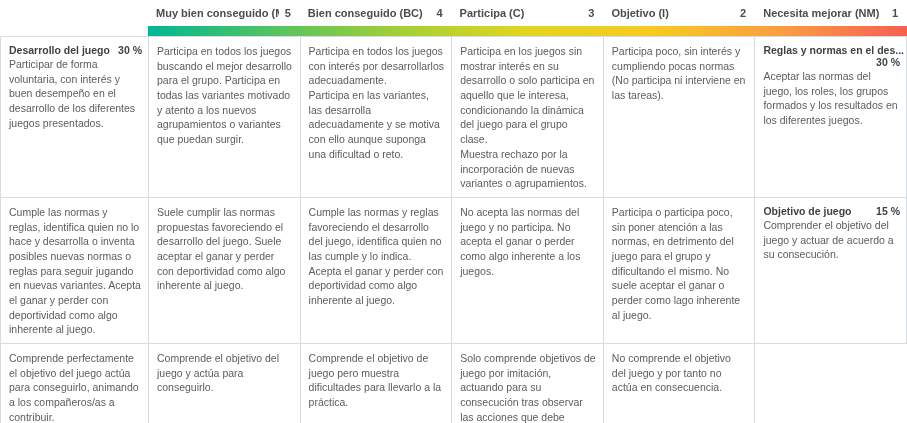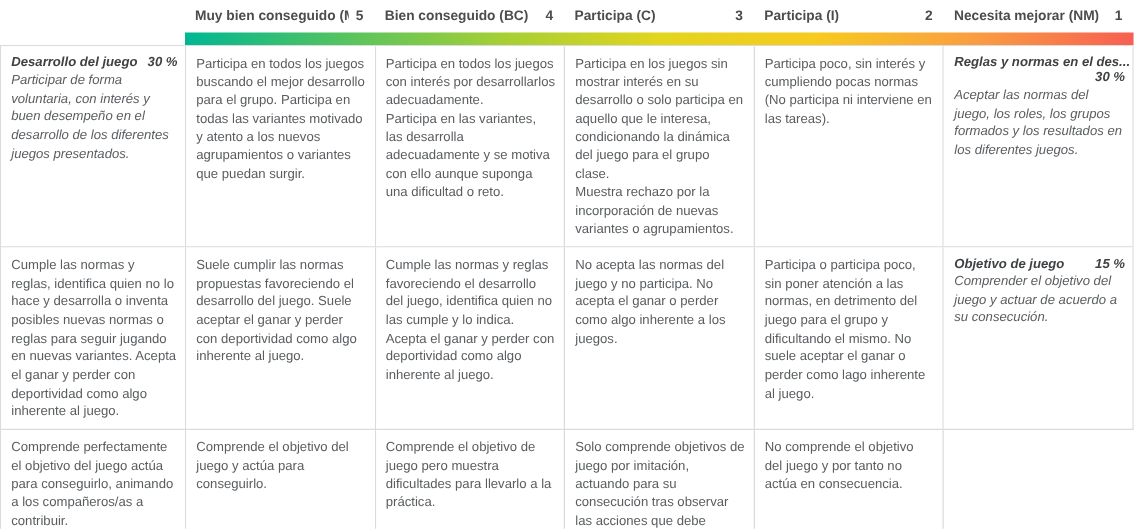--- a/index.html
+++ b/index.html
@@ -12,21 +12,21 @@
   .header-cell { display:flex; align-items:center; padding:0 9px 0 8px; overflow:hidden; }
   .header-label { font-size:11px; font-weight:bold; color:#4a4d4f; white-space:nowrap; overflow:hidden; }
   .header-score { font-size:11px; font-weight:bold; color:#4a4d4f; margin-left:auto; padding-left:6px; }
 
   .gradient-wrap { display:grid; grid-template-columns:148px 1fr; height:10px; }
   .gradient-bar { height:10px; background:linear-gradient(90deg,#00b793 0%,#55c35f 20%,#a5cf35 38%,#e2d51e 52%,#f7ca1f 68%,#fa9d42 84%,#f75f52 100%); }
 
   
   .body-grid { display:grid; grid-template-columns:148px repeat(5,1fr); border-top:1px solid #d9dcde; border-left:1px solid #d9dcde; }
   .cell { border-right:1px solid #d9dcde; border-bottom:1px solid #d9dcde; padding:7px 7px 6px 8px; background:#fff; overflow:hidden; }
-  .crit-cell { padding:7px 6px 6px 8px;font-style:italic; }
+  .crit-cell { padding:7px 6px 6px 8px; }
   .r1 { min-height:122px; }
   .r2 { min-height:112px; }
   .r3 { min-height:76px; }
 
   .crit-head { display:flex; flex-wrap:wrap; align-items:baseline; }
   .crit-title { font-size:10.5px; font-weight:bold; color:#3f4244; white-space:nowrap; flex:0 0 auto; }
   .crit-weight { font-size:10.5px; font-weight:bold; color:#3f4244; margin-left:auto; flex:0 0 auto; }
   .crit-desc { font-size:10.5px; color:#595d60; line-height:1.4; margin-top:1px; }
 
   .cell-text { font-size:10.5px; color:#595d60; line-height:1.4; white-space:pre-line; }
@@ -44,21 +44,21 @@
     </div>
     <div class="header-cell">
       <span class="header-label">Bien conseguido (BC)</span>
       <span class="header-score">4</span>
     </div>
     <div class="header-cell">
       <span class="header-label">Participa (C)</span>
       <span class="header-score">3</span>
     </div>
     <div class="header-cell">
-      <span class="header-label">Participa (I)</span>
+      <span class="header-label">Objetivo (I)</span>
       <span class="header-score">2</span>
     </div>
     <div class="header-cell">
       <span class="header-label">Necesita mejorar (NM)</span>
       <span class="header-score">1</span>
     </div>
   </div>
 
   <div class="gradient-wrap">
     <div></div>

